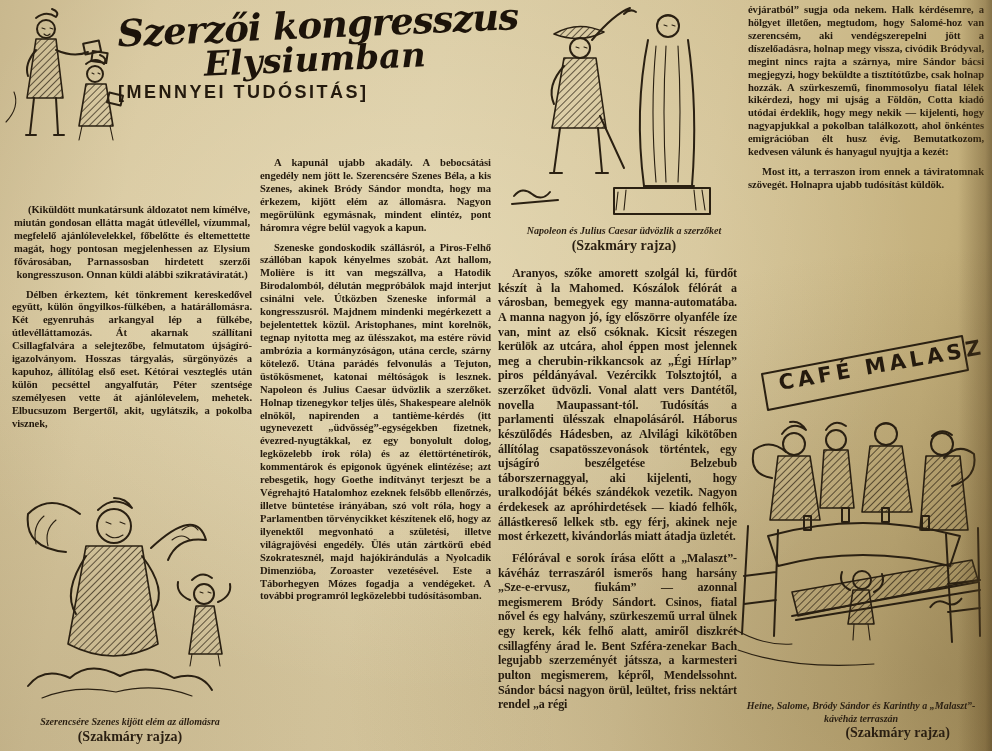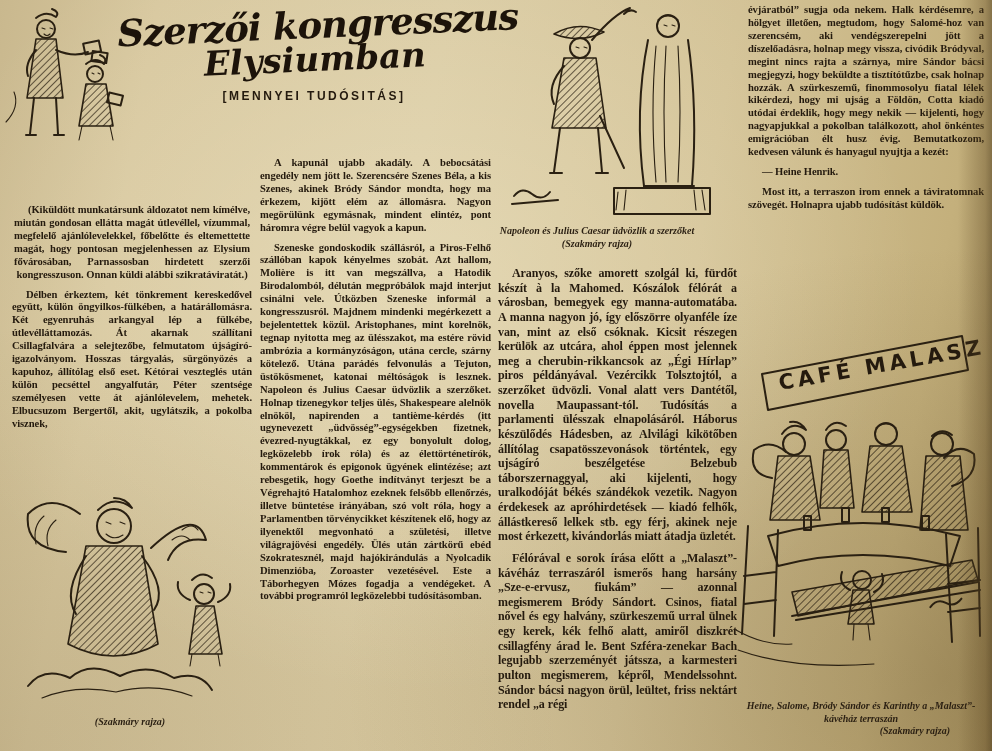--- a/index.html
+++ b/index.html
@@ -16,26 +16,26 @@
   .abs{position:absolute;}
   .coltext{font-size:10.6px;line-height:1.22;font-weight:700;text-align:justify;letter-spacing:-.08px;
     color:#241a0e;overflow:hidden;}
   .coltext p{margin:0 0 7px 0;text-indent:14px;}
   .coltext p.cont{text-indent:0;}
   .coltext p.intro{text-align-last:center;padding:0 2px;margin-top:44px;}
   .title-script{font-family:"DejaVu Serif",serif;font-style:italic;font-weight:bold;color:#1c130a;
     transform:rotate(-2.5deg);line-height:.95;text-align:center;}
   .title-l1{font-size:37px;letter-spacing:-1px;white-space:nowrap;}
   .title-l2{font-size:34px;}
-  .title-sub{font-family:"Liberation Sans",sans-serif;font-weight:bold;font-size:12px;letter-spacing:2.5px;
-    color:#241a0e;text-align:center;margin-top:14px;white-space:nowrap;}
+  .title-sub{font-family:"Liberation Sans",sans-serif;font-weight:bold;font-size:18px;letter-spacing:2.5px;
+    color:#241a0e;margin-top:7px;white-space:nowrap;}
   .title-by{font-family:"Liberation Sans",sans-serif;font-weight:bold;font-size:14px;letter-spacing:2px;
     color:#1d140a;text-align:center;margin-top:3px;white-space:nowrap;}
   .caption{font-size:10px;font-weight:700;font-style:italic;text-align:center;line-height:1.25;color:#2a1f12;}
-  .credit{font-size:10px;font-weight:700;font-style:italic;text-align:center;color:#2a1f12;}
+  .credit{font-size:14px;font-weight:700;text-align:center;color:#2a1f12;}
   svg .ink{stroke:#2a2012;fill:none;stroke-width:2;stroke-linecap:round;stroke-linejoin:round;}
   svg .thin{stroke:#2a2012;fill:none;stroke-width:1.1;stroke-linecap:round;}
   svg .hatched{fill:url(#xh);stroke:#2a2012;stroke-width:1.6;stroke-linejoin:round;}
   svg .signtext{font-family:"DejaVu Sans",sans-serif;font-weight:bold;fill:#241a0e;}
 </style>
 </head>
 <body>
 
 <div class="page">
 
@@ -94,20 +94,21 @@
     <circle class="ink" cx="198" cy="142" r="10"></circle>
     <path class="thin" d="M194,140 l3,1 M202,140 l3,1"></path>
     <path class="ink" d="M184,148 Q170,142 172,130 M212,150 Q226,144 224,132"></path>
     <path class="hatched" d="M190,154 L183,202 L216,202 L208,154 Z"></path>
     <path class="thin" d="M186,202 l-2,12 M212,202 l2,12"></path>
     <path class="ink" d="M22,234 Q38,214 64,226 Q84,208 114,224 Q142,210 168,226 Q194,218 206,238"></path>
     <path class="thin" d="M36,246 Q70,232 110,240 Q150,230 186,244"></path>
   </svg>
 
   <div class="abs" style="left:6px;top:716px;width:248px">
+    <div class="caption">Szerencsére Szenes kijött elém az állomásra</div>
     <div class="credit">(Szakmáry rajza)</div>
   </div>
 
   <div class="abs coltext" style="left:260px;top:157px;width:231px;height:592px">
     <p>A kapunál ujabb akadály. A bebocsátási engedély nem jött le. Szerencsére Szenes Béla, a kis Szenes, akinek Bródy Sándor mondta, hogy ma érkezem, kijött elém az állomásra. Nagyon megörülünk egymásnak, mindent elintéz, pont háromra végre belül vagyok a kapun.</p>
     <p>Szeneske gondoskodik szállásról, a Piros-Felhő szállóban kapok kényelmes szobát. Azt hallom, Molière is itt van megszállva, a Hatodik Birodalomból, délután megpróbálok majd interjut csinálni vele. Útközben Szeneske informál a kongresszusról. Majdnem mindenki megérkezett a bejelentettek közül. Aristophanes, mint korelnök, tegnap nyitotta meg az ülésszakot, ma estére rövid ambrózia a kormányzóságon, utána cercle, szárny kötelező. Utána parádés felvonulás a Tejuton, üstökösmenet, katonai méltóságok is lesznek. Napoleon és Julius Caesar üdvözlik a szerzőket. Holnap tizenegykor teljes ülés, Shakespeare alelnök elnököl, napirenden a tantième-kérdés (itt ugynevezett „üdvösség”-egységekben fizetnek, évezred-nyugtákkal, ez egy bonyolult dolog, legközelebb írok róla) és az élettörténetírók, kommentárok és epigonok ügyének elintézése; azt rebesgetik, hogy Goethe indítványt terjeszt be a Végrehajtó Hatalomhoz ezeknek felsőbb ellenőrzés, illetve büntetése irányában, szó volt róla, hogy a Parlamentben törvénycikket készítenek elő, hogy az ilyenektől megvonható a születési, illetve világrajövési engedély. Ülés után zártkörű ebéd Szokratesznél, majd hajókirándulás a Nyolcadik Dimenzióba, Zoroaster vezetésével. Este a Táborhegyen Mózes fogadja a vendégeket. A további programról legközelebbi tudósításomban.</p>
   </div>
 
   <svg class="abs" style="left:496px;top:0" width="244" height="222" viewBox="0 0 244 222">
     <path class="ink" d="M96,40 Q118,14 134,8 M128,14 q6,-6 12,-2"></path>
@@ -121,33 +122,32 @@
     <circle class="ink" cx="172" cy="26" r="11"></circle>
     <path class="thin" d="M162,20 q10,-8 20,0 M168,25 l3,1 M176,25 l3,1"></path>
     <path class="ink" d="M152,40 Q138,110 148,186 M192,40 Q202,110 196,186"></path>
     <path class="thin" d="M160,46 Q154,110 160,182 M170,46 Q166,110 170,182 M182,46 Q186,110 182,182"></path>
     <path class="ink" d="M148,186 L198,186"></path>
     <path class="ink" d="M118,188 L214,188 L214,214 L118,214 Z"></path>
     <path class="thin" d="M122,192 l-2,18 M130,190 l-2,20 M206,190 l3,20 M198,190 l2,20"></path>
     <path class="ink" d="M18,196 q8,-10 18,-2 t18,-2 M16,204 l46,-4"></path>
   </svg>
 
-  <div class="abs" style="left:476px;top:225px;width:242px">
+  <div class="abs" style="left:503px;top:225px;width:242px">
     <div class="caption">Napoleon és Julius Caesar üdvözlik a szerzőket</div>
     <div class="credit">(Szakmáry rajza)</div>
   </div>
 
   <div class="abs coltext" style="left:498px;top:266px;width:239px;height:487px;font-size:12px">
     <p>Aranyos, szőke amorett szolgál ki, fürdőt készít à la Mahomed. Kószálok félórát a városban, bemegyek egy manna-automatába. A manna nagyon jó, így előszörre olyanféle íze van, mint az első csóknak. Kicsit részegen kerülök az utcára, ahol éppen most jelennek meg a cherubin-rikkancsok az „Égi Hírlap” piros példányával. Vezércikk Tolsztojtól, a szerzőket üdvözli. Vonal alatt vers Dantétől, novella Maupassant-tól. Tudósítás a parlamenti ülésszak elnapolásáról. Háborus készülődés Hádesben, az Alvilági kikötőben állítólag csapatösszevonások történtek, egy ujságíró beszélgetése Belzebub táborszernaggyal, aki kijelenti, hogy uralkodóját békés szándékok vezetik. Nagyon érdekesek az apróhirdetések — kiadó felhők, állástkereső lelkek stb. egy férj, akinek neje most érkezett, kivándorlás miatt átadja üzletét.</p>
     <p>Félórával e sorok írása előtt a „Malaszt”-kávéház terraszáról ismerős hang harsány „Sze-e-ervusz, fiukám” — azonnal megismerem Bródy Sándort. Csinos, fiatal nővel és egy halvány, szürkeszemű urral ülnek egy kerek, kék felhő alatt, amiről diszkrét csillagfény árad le. Bent Szféra-zenekar Bach legujabb szerzeményét játssza, a karmesteri pulton megismerem, képről, Mendelssohnt. Sándor bácsi nagyon örül, leültet, friss nektárt rendel „a régi</p>
   </div>
 
   <div class="abs coltext" style="left:748px;top:4px;width:236px;height:326px">
     <p class="cont">évjáratból” sugja oda nekem. Halk kérdésemre, a hölgyet illetően, megtudom, hogy Salomé-hoz van szerencsém, aki vendégszerepelni jött a díszelőadásra, holnap megy vissza, civódik Bródyval, megint nincs rajta a szárnya, mire Sándor bácsi megjegyzi, hogy beküldte a tisztítótűzbe, csak holnap hozzák. A szürkeszemű, finommosolyu fiatal lélek kikérdezi, hogy mi ujság a Földön, Cotta kiadó utódai érdeklik, hogy megy nekik — kijelenti, hogy nagyapjukkal a pokolban találkozott, ahol önkéntes emigrációban élt husz évig. Bemutatkozom, kedvesen válunk és hanyagul nyujtja a kezét:</p>
-    <p>— Heine Henrik.</p>
     <p>Most itt, a terraszon irom ennek a táviratomnak szövegét. Holnapra ujabb tudósítást küldök.</p>
   </div>
 
   <svg class="abs" style="left:734px;top:330px" width="256" height="368" viewBox="0 0 256 368">
     <polygon class="ink" points="28,44 228,6 234,40 34,80"></polygon>
     <text class="signtext" x="46" y="60" font-size="21" letter-spacing="4" transform="rotate(-10 46 60)">CAFÉ MALASZ</text>
     <g transform="translate(0,78)">
       <path class="ink" d="M38,70 Q14,66 20,42 Q36,30 52,44"></path>
       <path class="ink" d="M218,78 Q244,70 240,46 Q224,34 210,50"></path>
       <path class="ink" d="M48,26 Q58,12 72,22 Q66,12 56,14"></path>

